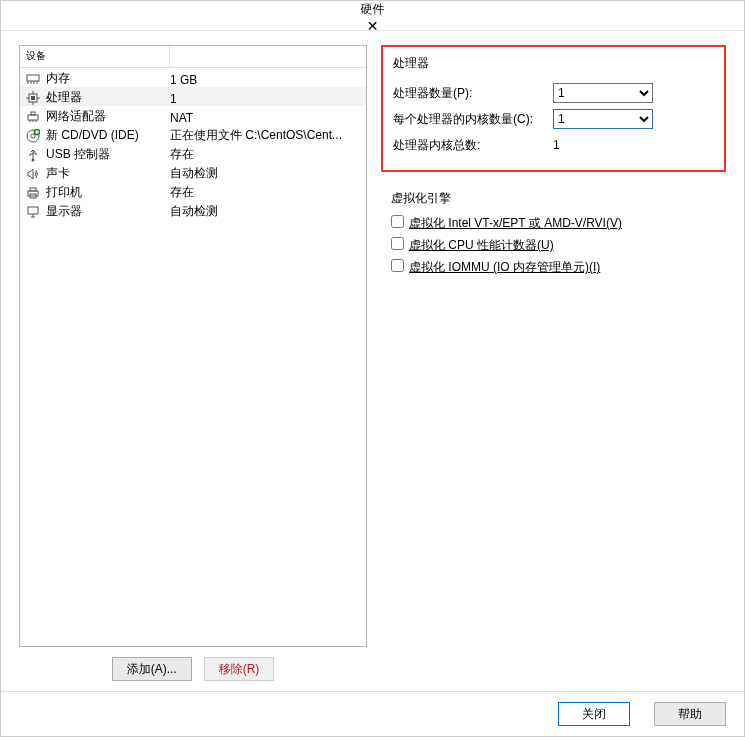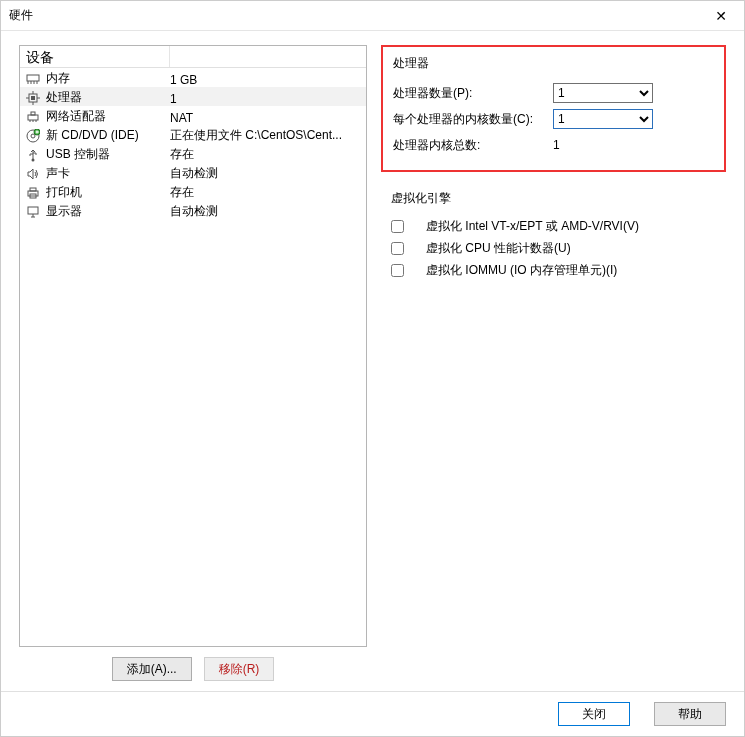--- a/index.html
+++ b/index.html
@@ -18,20 +18,21 @@
   display: flex;
   flex-direction: column;
 }
 .titlebar {
   height: 30px;
   display: flex;
   align-items: center;
   padding: 0 8px;
   font-size: 12px;
   border-bottom: 1px solid #e5e5e5;
+  flex-direction: column;
 }
 .titlebar .title { flex: 1; }
 .titlebar .close {
   width: 30px;
   height: 24px;
   display: flex;
   align-items: center;
   justify-content: center;
   font-size: 14px;
   cursor: pointer;
@@ -51,21 +52,21 @@
   flex: 1;
   border: 1px solid #b5b5b5;
   background: #fff;
   overflow: hidden;
 }
 .list-header {
   display: flex;
   height: 22px;
   border-bottom: 1px solid #e0e0e0;
   background: #fff;
-  font-size: 14px;
+  font-size: 10px;
 }
 .list-header .col {
   padding: 3px 6px;
   border-right: 1px solid #e5e5e5;
 }
 .col-device { width: 150px; }
 .col-summary { flex: 1; }
 .list-rows { }
 .row {
   display: flex;
@@ -132,24 +133,25 @@
 .form-row .value { flex: 1; }
 select {
   width: 100px;
   height: 20px;
   font-size: 12px;
   border: 1px solid #707070;
   background: #fff;
 }
 .check-row {
   display: flex;
-  align-items: center;
+  align-items: flex-start;
   height: 22px;
   font-size: 12px;
-  gap: 22px;
+  gap: 5px;
+  text-decoration: underline;
 }
 .check-row input[type=checkbox] {
   width: 13px;
   height: 13px;
   margin: 0;
 }
 .footer {
   display: flex;
   justify-content: flex-end;
   gap: 24px;

